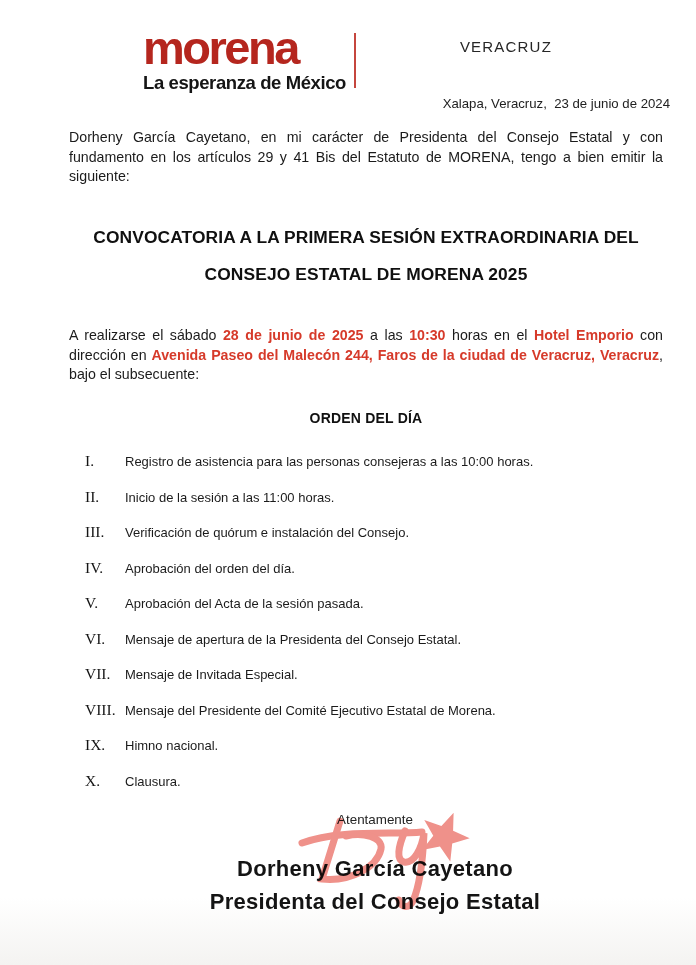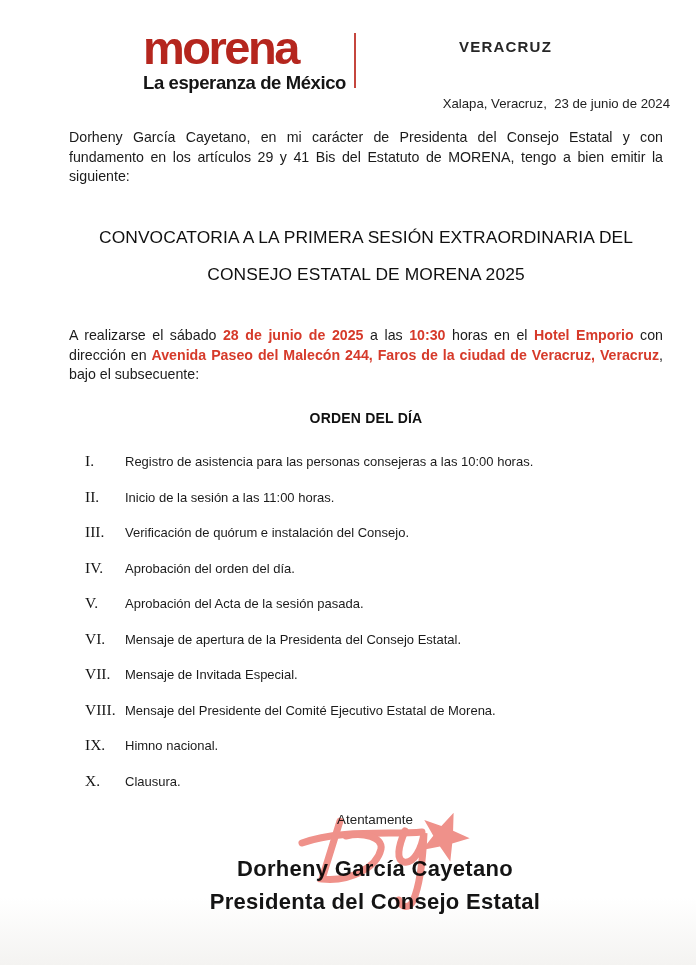--- a/index.html
+++ b/index.html
@@ -26,32 +26,32 @@
   }
   .logo-tagline{
     font-size:18.5px;font-weight:700;color:#151515;letter-spacing:-0.4px;margin-top:1px;
   }
   .org-vline{position:absolute;left:354px;top:33px;width:2px;height:55px;background:var(--line-red);}
   .org-block{position:absolute;left:356px;top:33px;width:196px;text-align:right;}
   .org-line1{
     font-size:16px;font-weight:700;color:#262626;letter-spacing:0.6px;
     padding-bottom:6px;border-bottom:2px solid var(--line-red);
   }
-  .org-line2{font-size:15px;font-weight:700;color:#262626;letter-spacing:1.2px;margin-top:5px;}
+  .org-line2{font-size:15px;font-weight:400;color:#262626;letter-spacing:1.2px;margin-top:5px;}
   .dateline{
     position:absolute;right:26px;top:96px;font-size:13.2px;color:#222;
   }
   
   .intro{
     position:absolute;left:69px;top:128px;width:594px;
     font-size:14.2px;line-height:19.5px;text-align:justify;color:#1b1b1b;
   }
   .doc-title{
     position:absolute;left:69px;top:219px;width:594px;text-align:center;
-    font-size:17.4px;font-weight:400;line-height:36.5px;color:#101010;letter-spacing:0.1px;
+    font-size:17.4px;font-weight:700;line-height:36.5px;color:#101010;letter-spacing:0.1px;
   }
   .venue{
     position:absolute;left:69px;top:326px;width:594px;
     font-size:14.2px;line-height:19.5px;text-align:justify;color:#1b1b1b;
   }
   .venue .accent{color:var(--accent-red);font-weight:700;}
   .agenda-heading{
     position:absolute;left:69px;top:410px;width:594px;text-align:center;
     font-size:14px;font-weight:700;color:#101010;letter-spacing:0.2px;
   }

